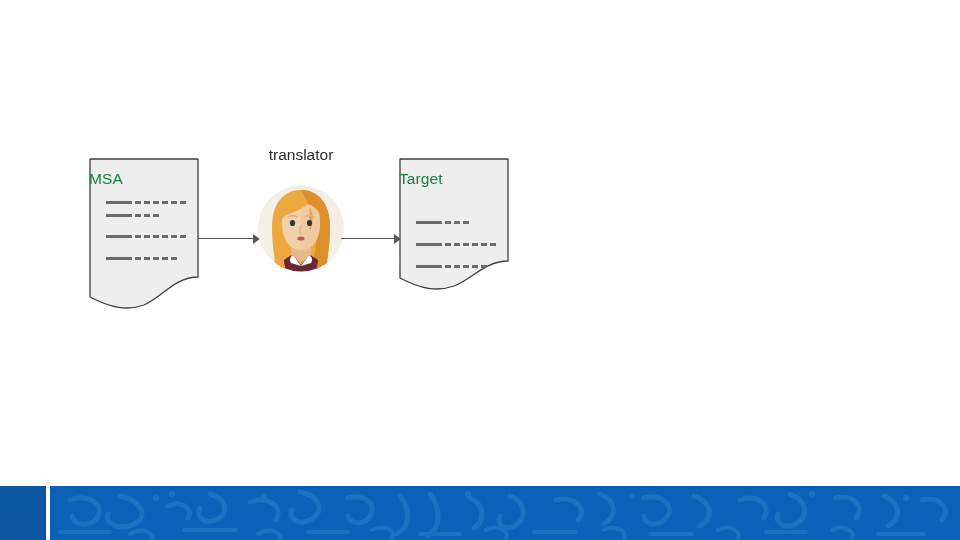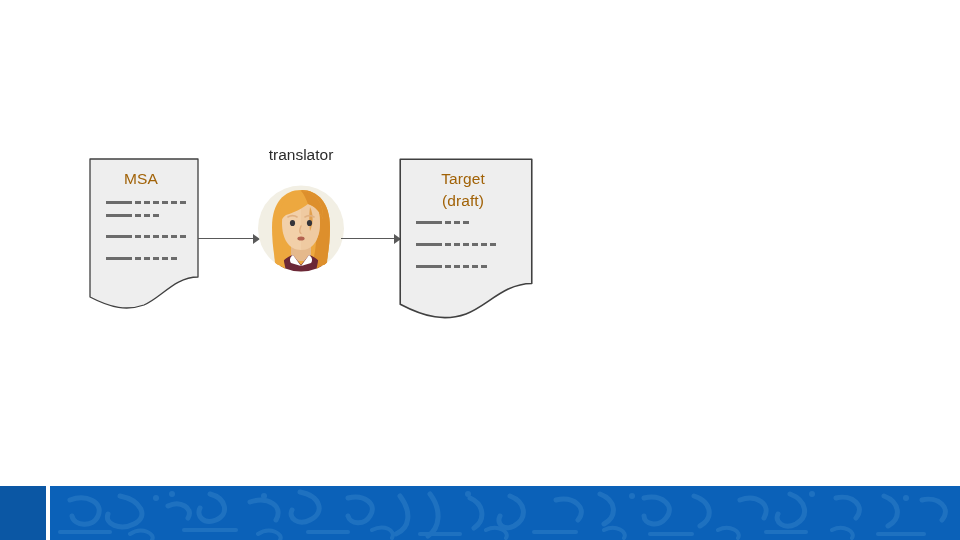--- a/index.html
+++ b/index.html
@@ -9,30 +9,30 @@
     font-family:"Liberation Sans","DejaVu Sans",sans-serif;
     overflow:hidden;position:relative;
   }
   .slide{position:absolute;inset:0;}
 
   
   .doc{position:absolute;}
   .doc .doc-shape{position:absolute;inset:0;}
   .doc .doc-title{
     position:absolute;left:0;right:6px;top:10px;
-    text-align:center;color:#a16207;
+    text-align:left;color:#15803d;
     font-size:15.5px;line-height:1.42;letter-spacing:.1px;
   }
   .doc .doc-lines{position:absolute;left:17px;right:14px;}
   .line-row{height:13px;position:relative;}
   .seg{position:absolute;top:5px;height:3px;background:#6b6b6b;}
 
   #doc-msa{left:89px;top:158px;width:110px;height:154px;}
   #doc-msa .doc-lines{top:38px;}
-  #doc-target{left:399px;top:158px;width:110px;height:134px;padding-left:24px;}
+  #doc-target{left:399px;top:158px;width:110px;height:134px;}
   #doc-target .doc-lines{top:58px;}
 
   
   .arrow{position:absolute;height:10px;}
   .arrow .shaft{position:absolute;left:0;top:4px;height:1.4px;background:#595959;}
   .arrow .head{
     position:absolute;top:0;width:0;height:0;
     border-top:5px solid transparent;border-bottom:5px solid transparent;
     border-left:7px solid #595959;
   }
@@ -165,21 +165,20 @@
   <div class="arrow" id="arrow-2">
     <span class="shaft"></span>
     <span class="head"></span>
   </div>
 
   <div class="doc" id="doc-target">
     <svg class="doc-shape" viewBox="0 0 110 134" preserveAspectRatio="none">
       <path d="M1,1 L109,1 L109,103 C86,103 72,122 55,128 C38,134 22,131 1,120 Z" fill="#eeeeee" stroke="#404040" stroke-width="1.3" stroke-linejoin="round"></path>
     </svg>
     <div class="doc-title">Target</div>
-    <div class="doc-title" style="top:32px;">(draft)</div>
     <div class="doc-lines">
       <div class="line-row" style="height:22px;">
         <span class="seg" style="left:0;width:26px;"></span>
         <span class="seg" style="left:29px;width:6px;"></span>
         <span class="seg" style="left:38px;width:6px;"></span>
         <span class="seg" style="left:47px;width:6px;"></span>
       </div>
       <div class="line-row" style="height:22px;">
         <span class="seg" style="left:0;width:26px;"></span>
         <span class="seg" style="left:29px;width:6px;"></span>

